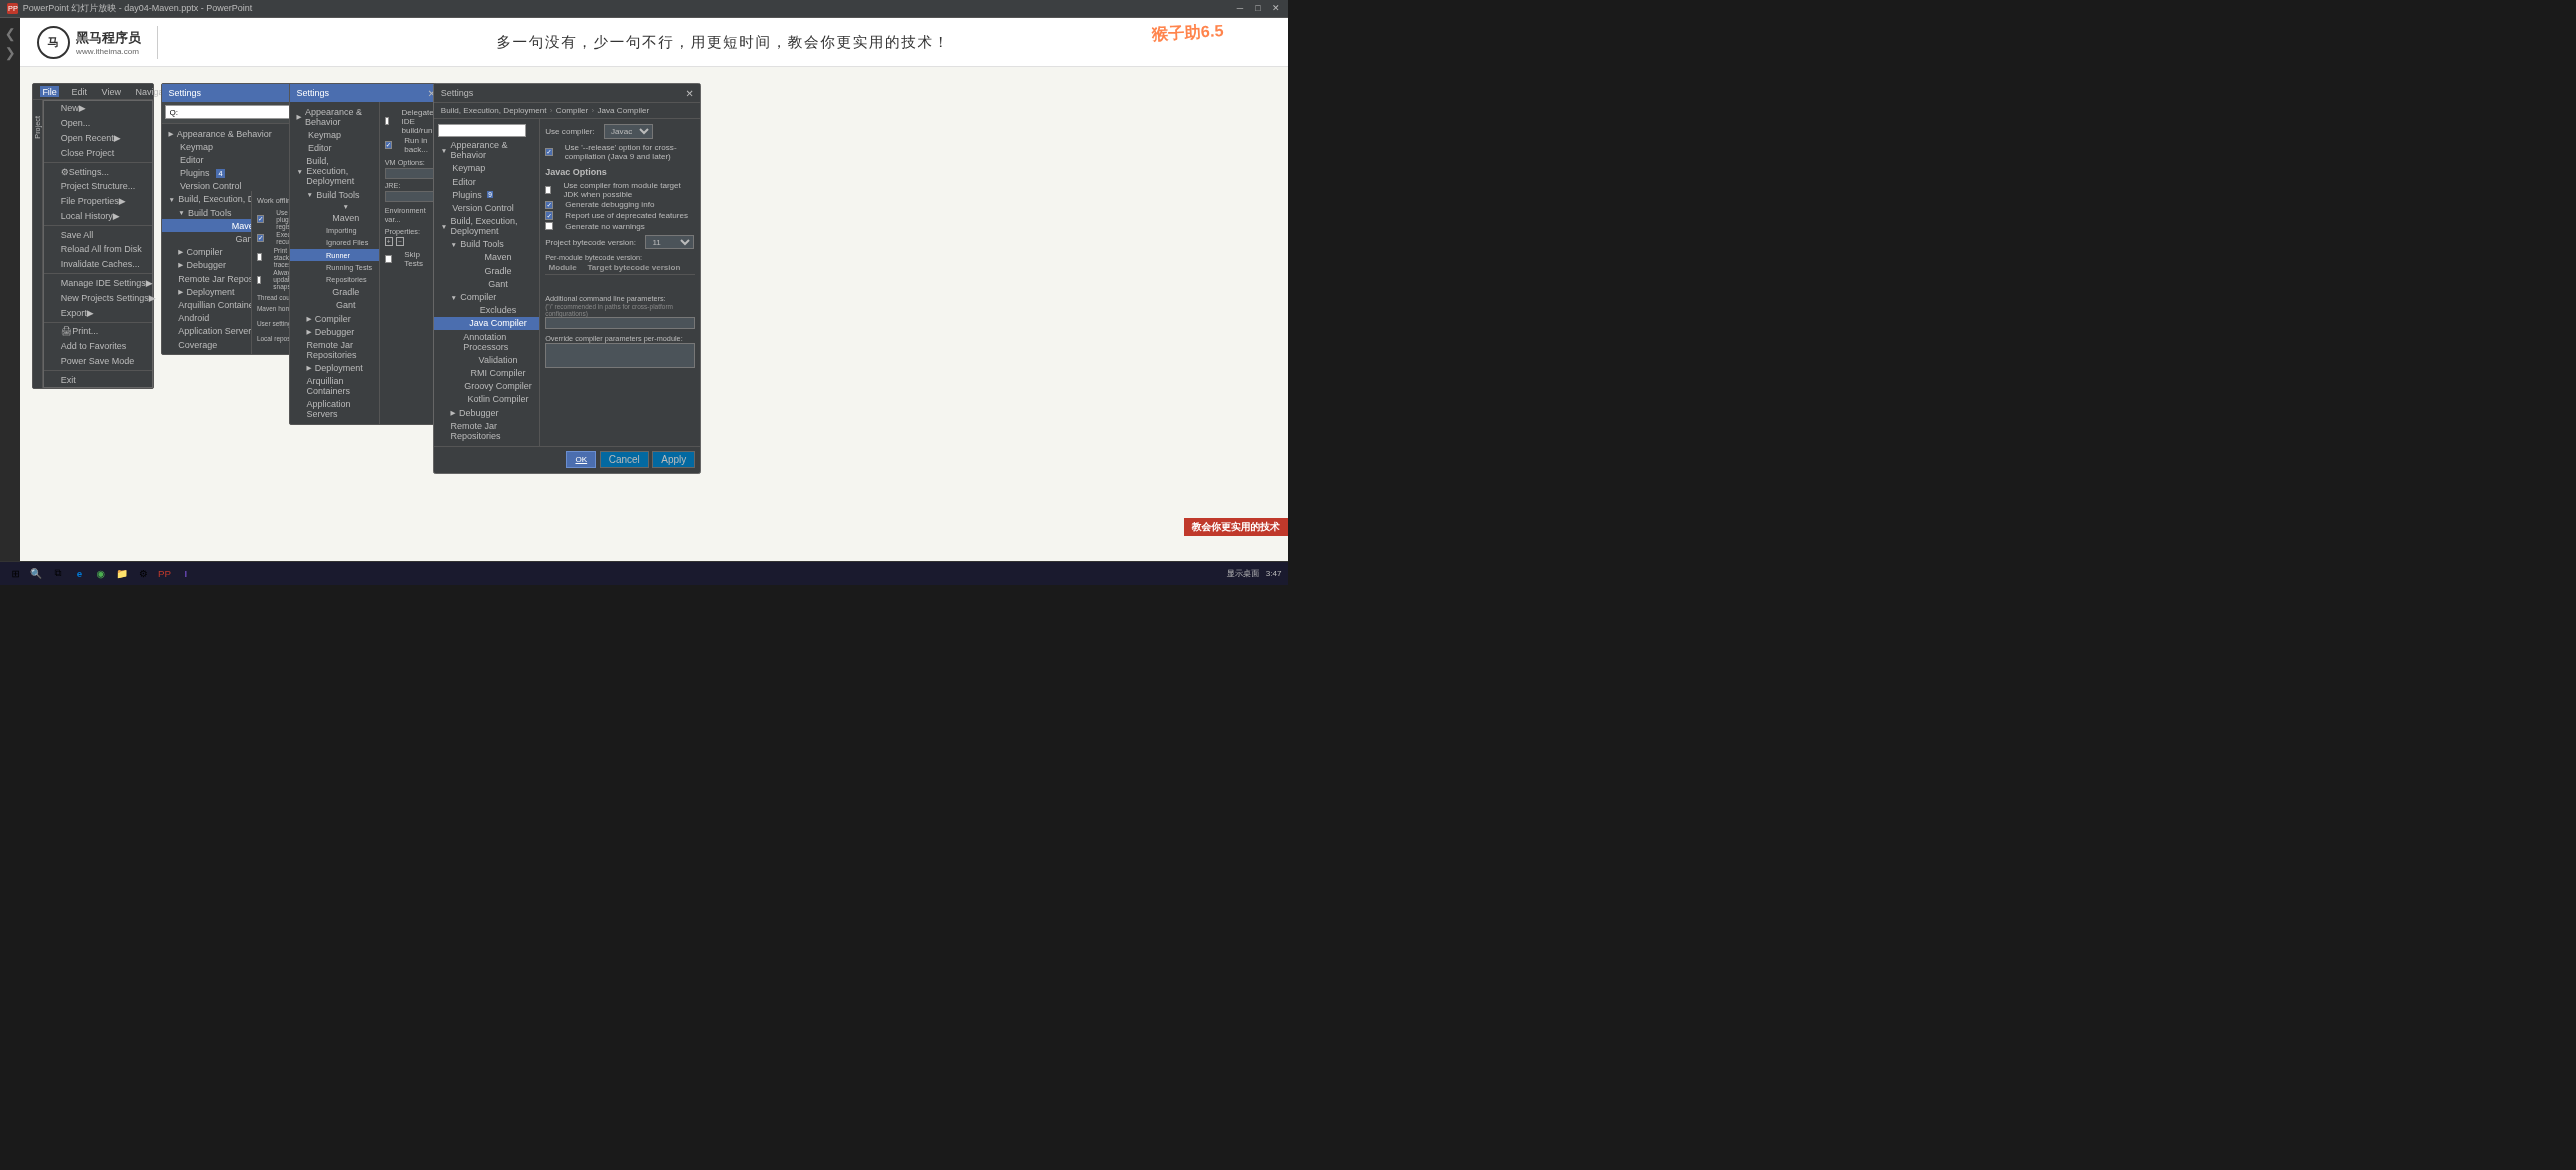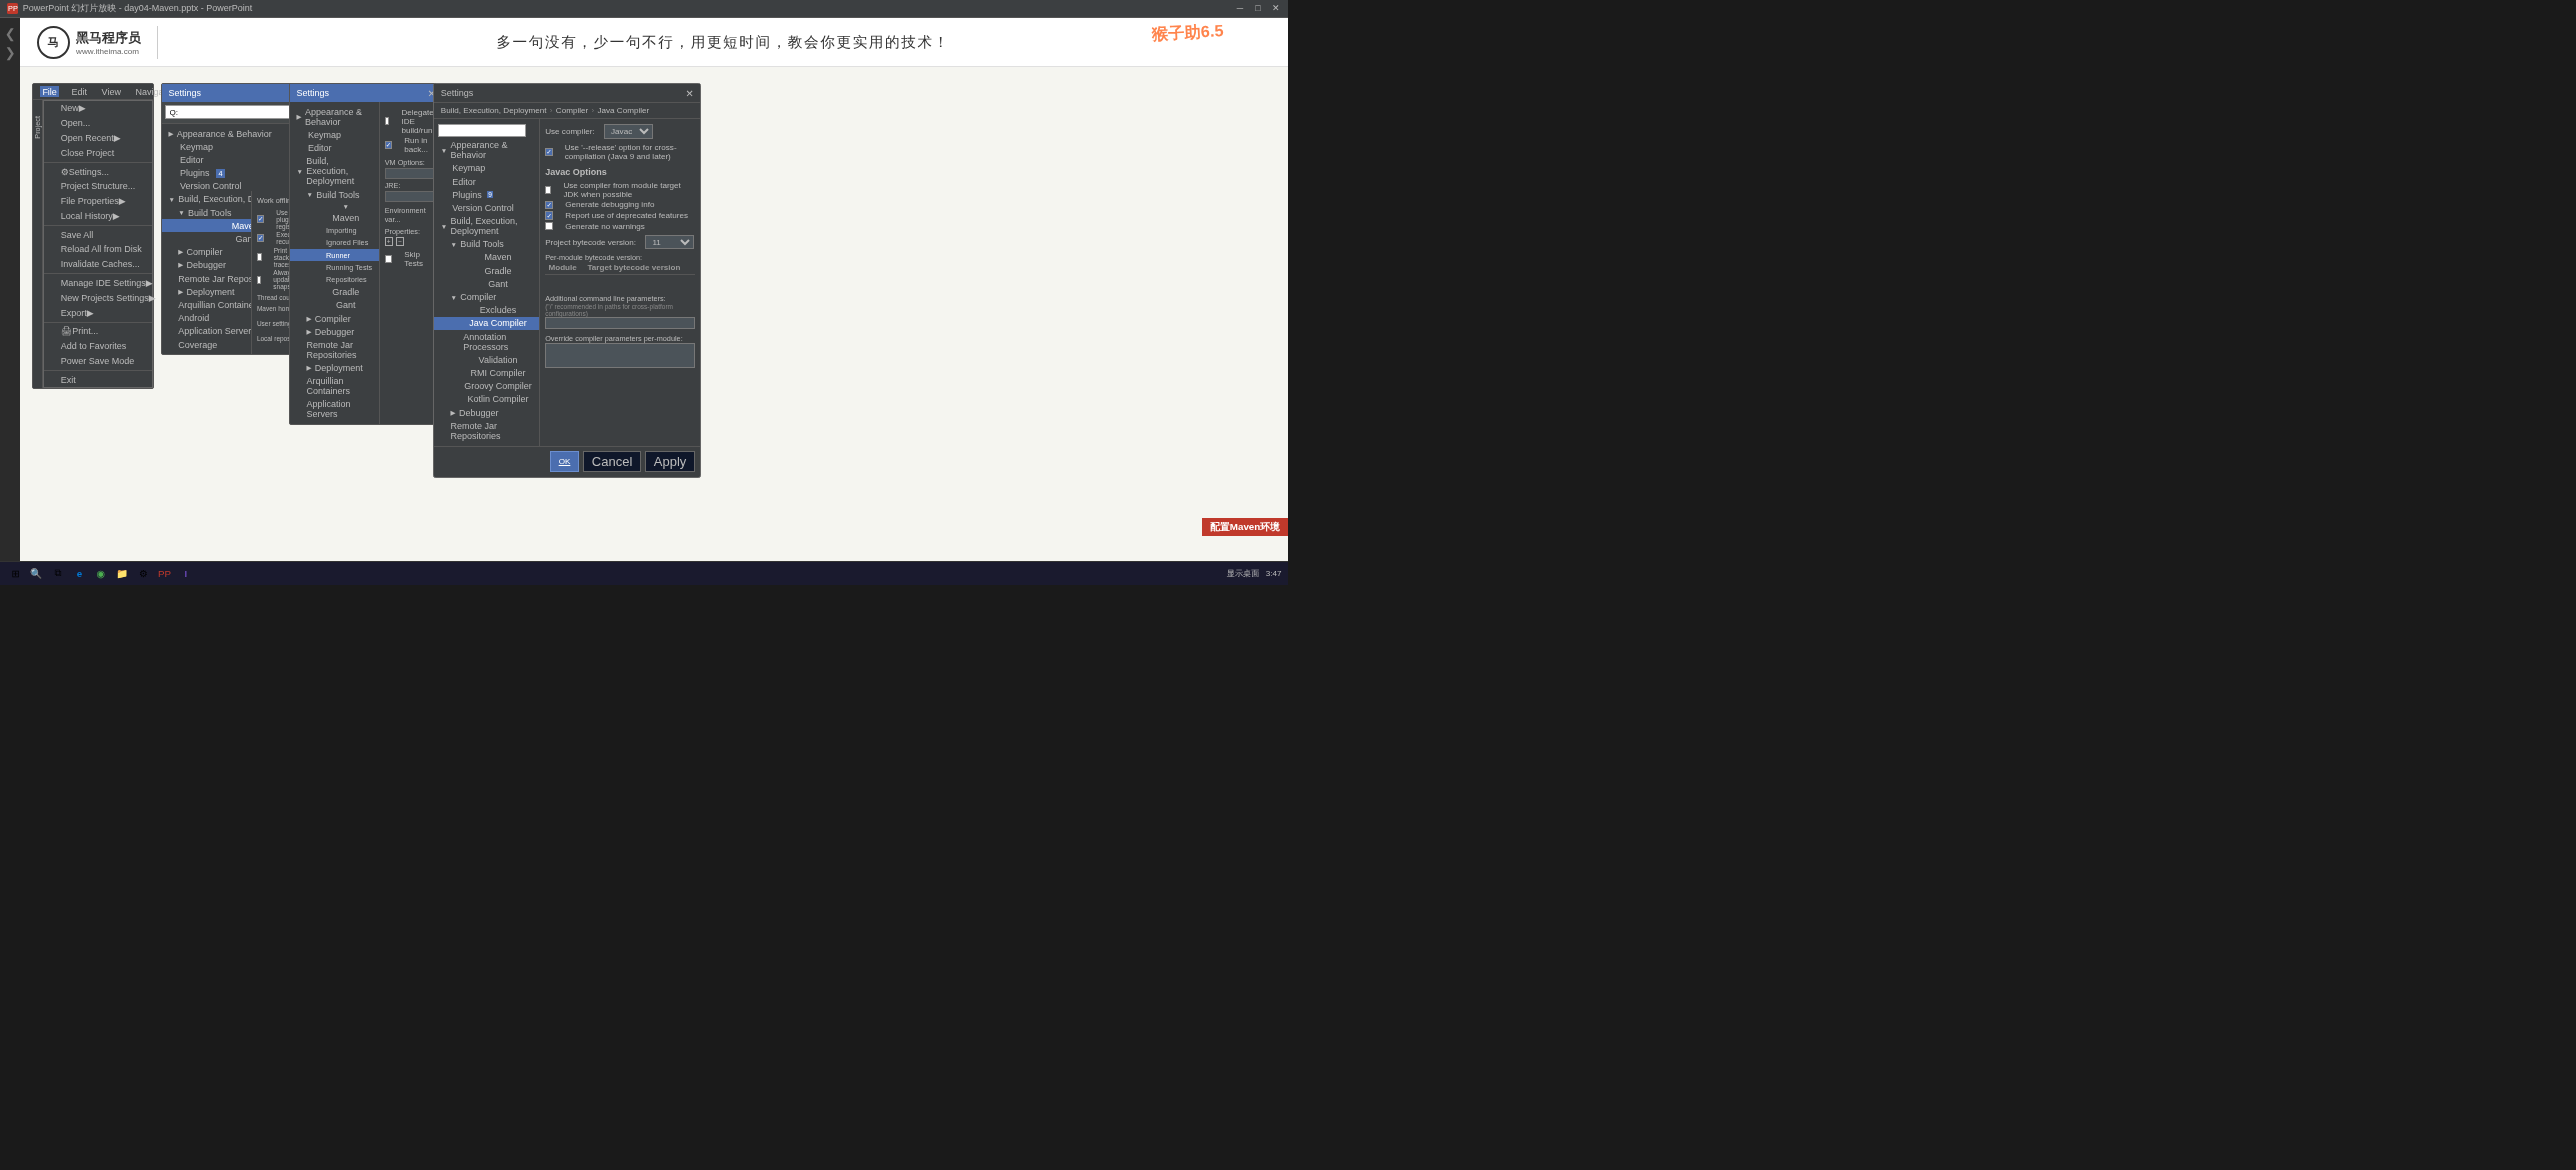--- a/index.html
+++ b/index.html
@@ -350,25 +350,25 @@
     .btn-ok {
       background: #4b6eaf;
       color: #fff;
       border: 0.8px solid #6b8ecf;
       padding: 1.6px 8.1px;
       font-size: 8.1px;
       cursor: pointer;
       text-decoration: underline;
     }
     .btn-cancel, .btn-apply {
-      background: #0f172a;
+      background: #0369a1;
       color: #bbb;
       border: 0.8px solid #666;
       padding: 1.6px 8.1px;
-      font-size: 13px;
+      font-size: 10px;
       cursor: pointer;
     }
     .module-table {
       width: 100%;
       font-size: 8.1px;
       border-collapse: collapse;
     }
     .module-table th {
       color: #999;
       text-align: left;
@@ -902,21 +902,21 @@
 
           <div style="display:flex; justify-content:flex-end; gap:3.3px; padding:4.9px; border-top:0.8px solid #555;">
             <button class="btn-ok">OK</button>
             <button class="btn-cancel">Cancel</button>
             <button class="btn-apply">Apply</button>
           </div>
         </div>
 
       </div>
 
-      <div class="red-banner">配置Maven环境</div>
+      <div class="red-banner">教会你更实用的技术</div>
 
     </div>
   </div>
 
   <div class="taskbar">
     <div class="taskbar-icon">⊞</div>
     <div class="taskbar-icon">🔍</div>
     <div class="taskbar-icon">⧉</div>
     <div class="taskbar-icon" style="color:#0078d4; font-weight:bold;">e</div>
     <div class="taskbar-icon" style="color:#4caf50;">◉</div>

